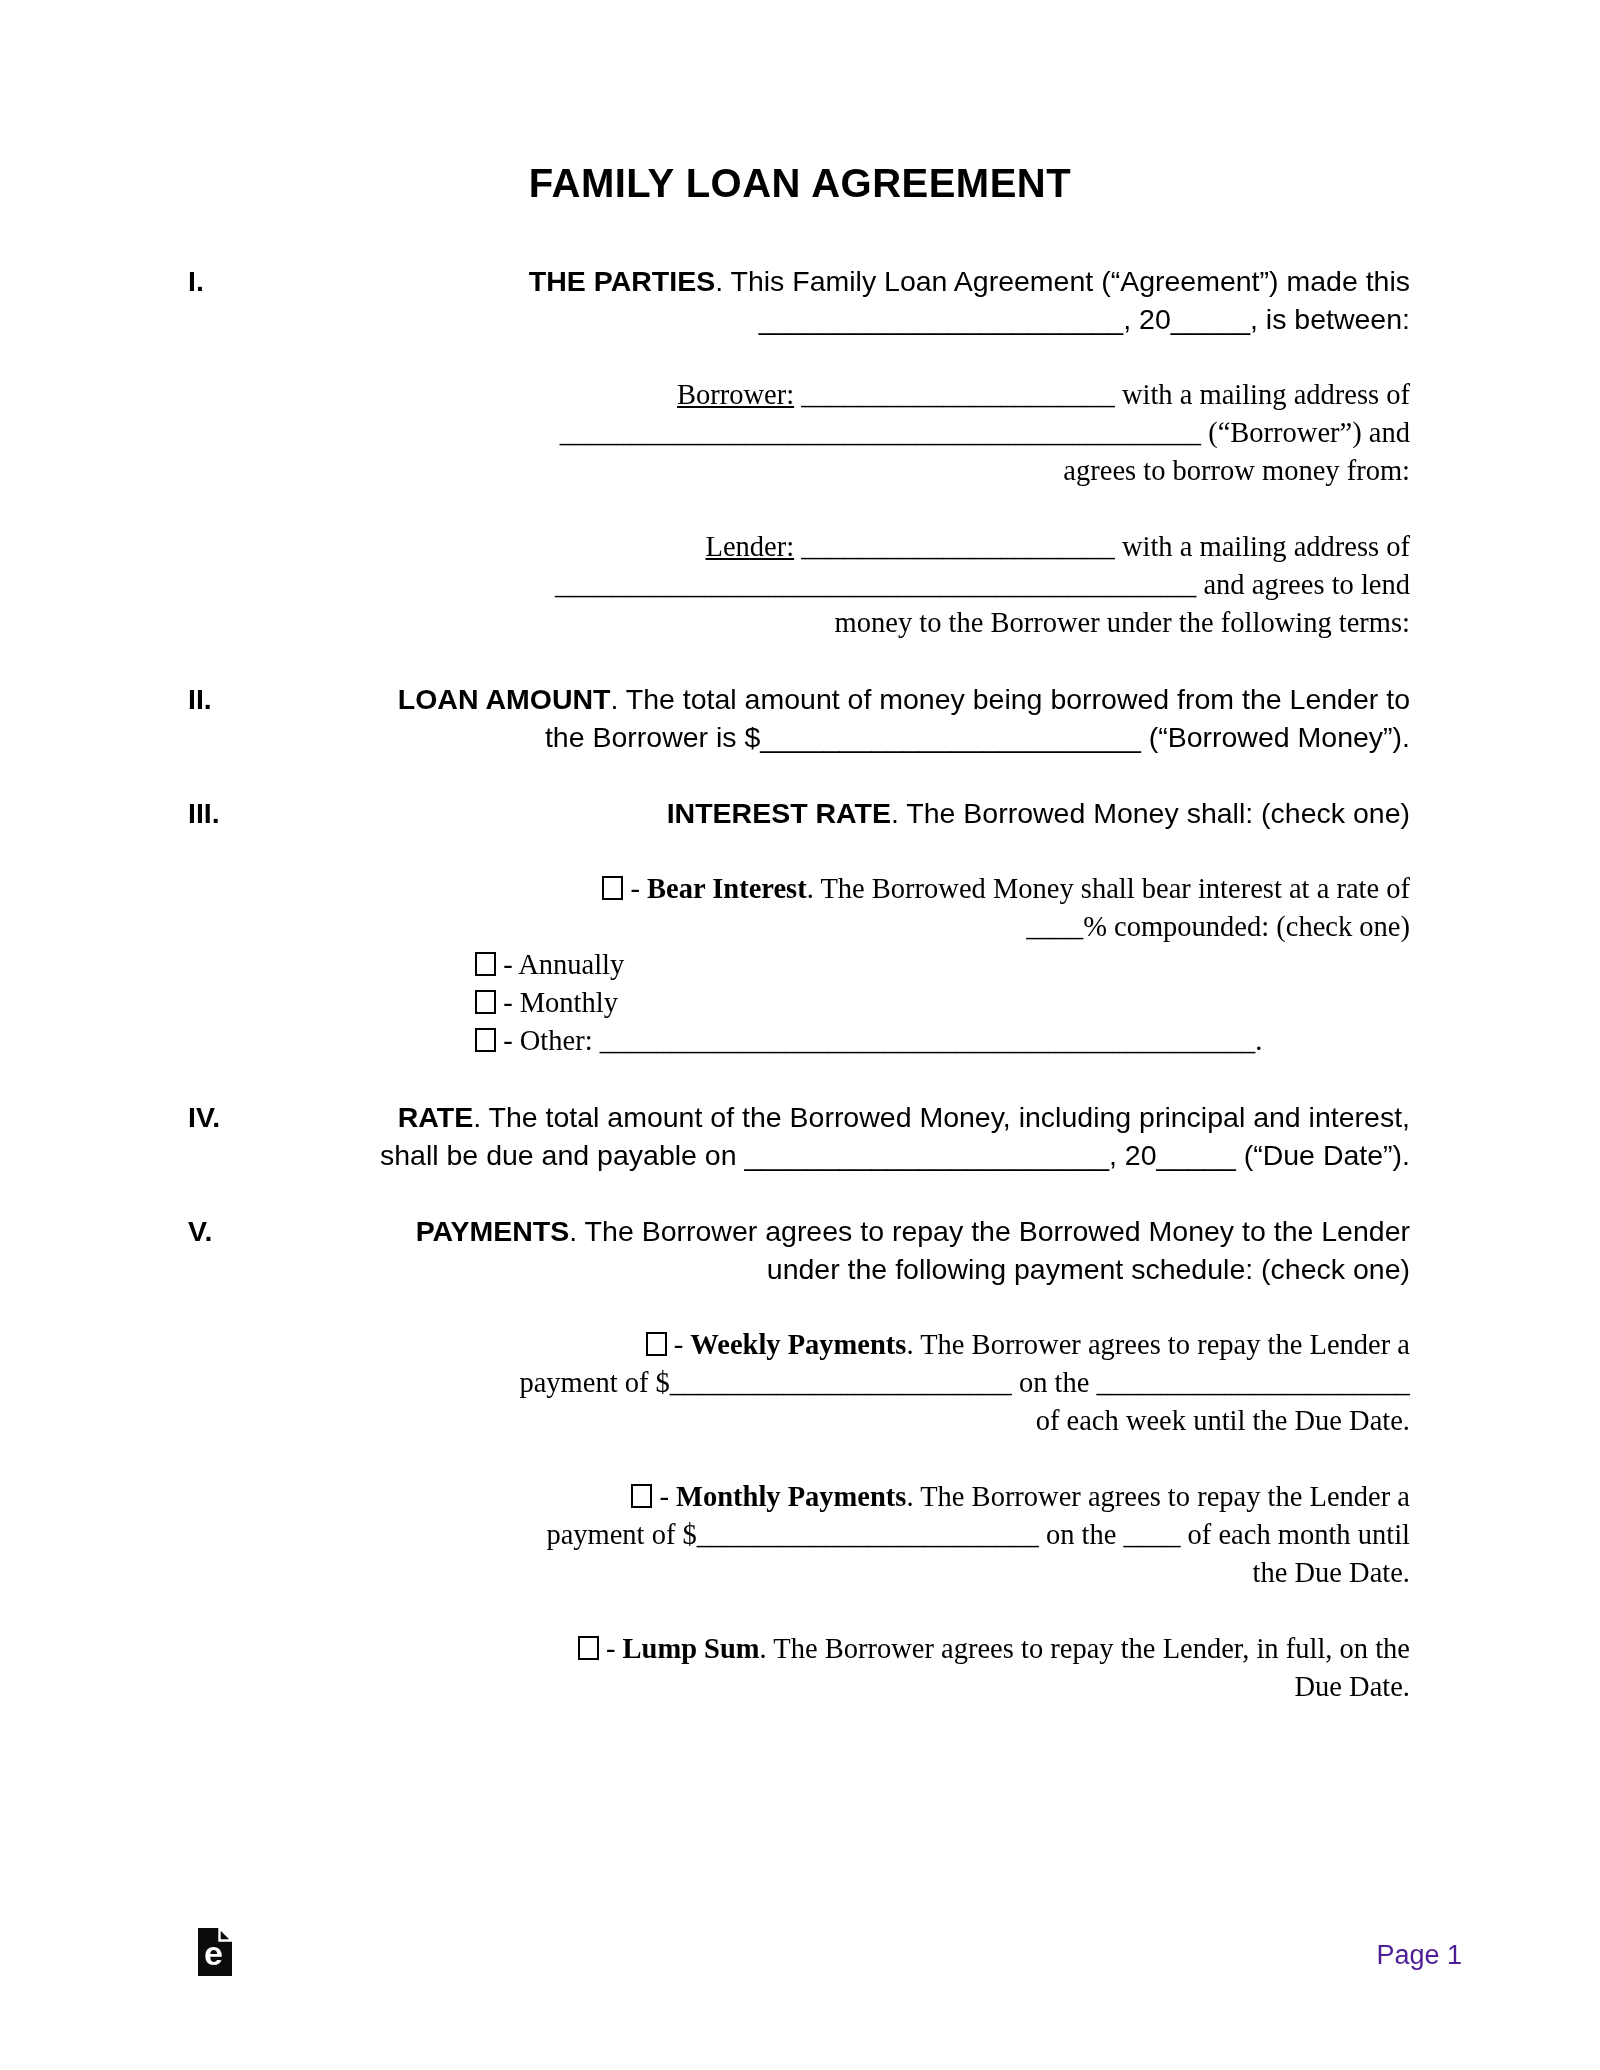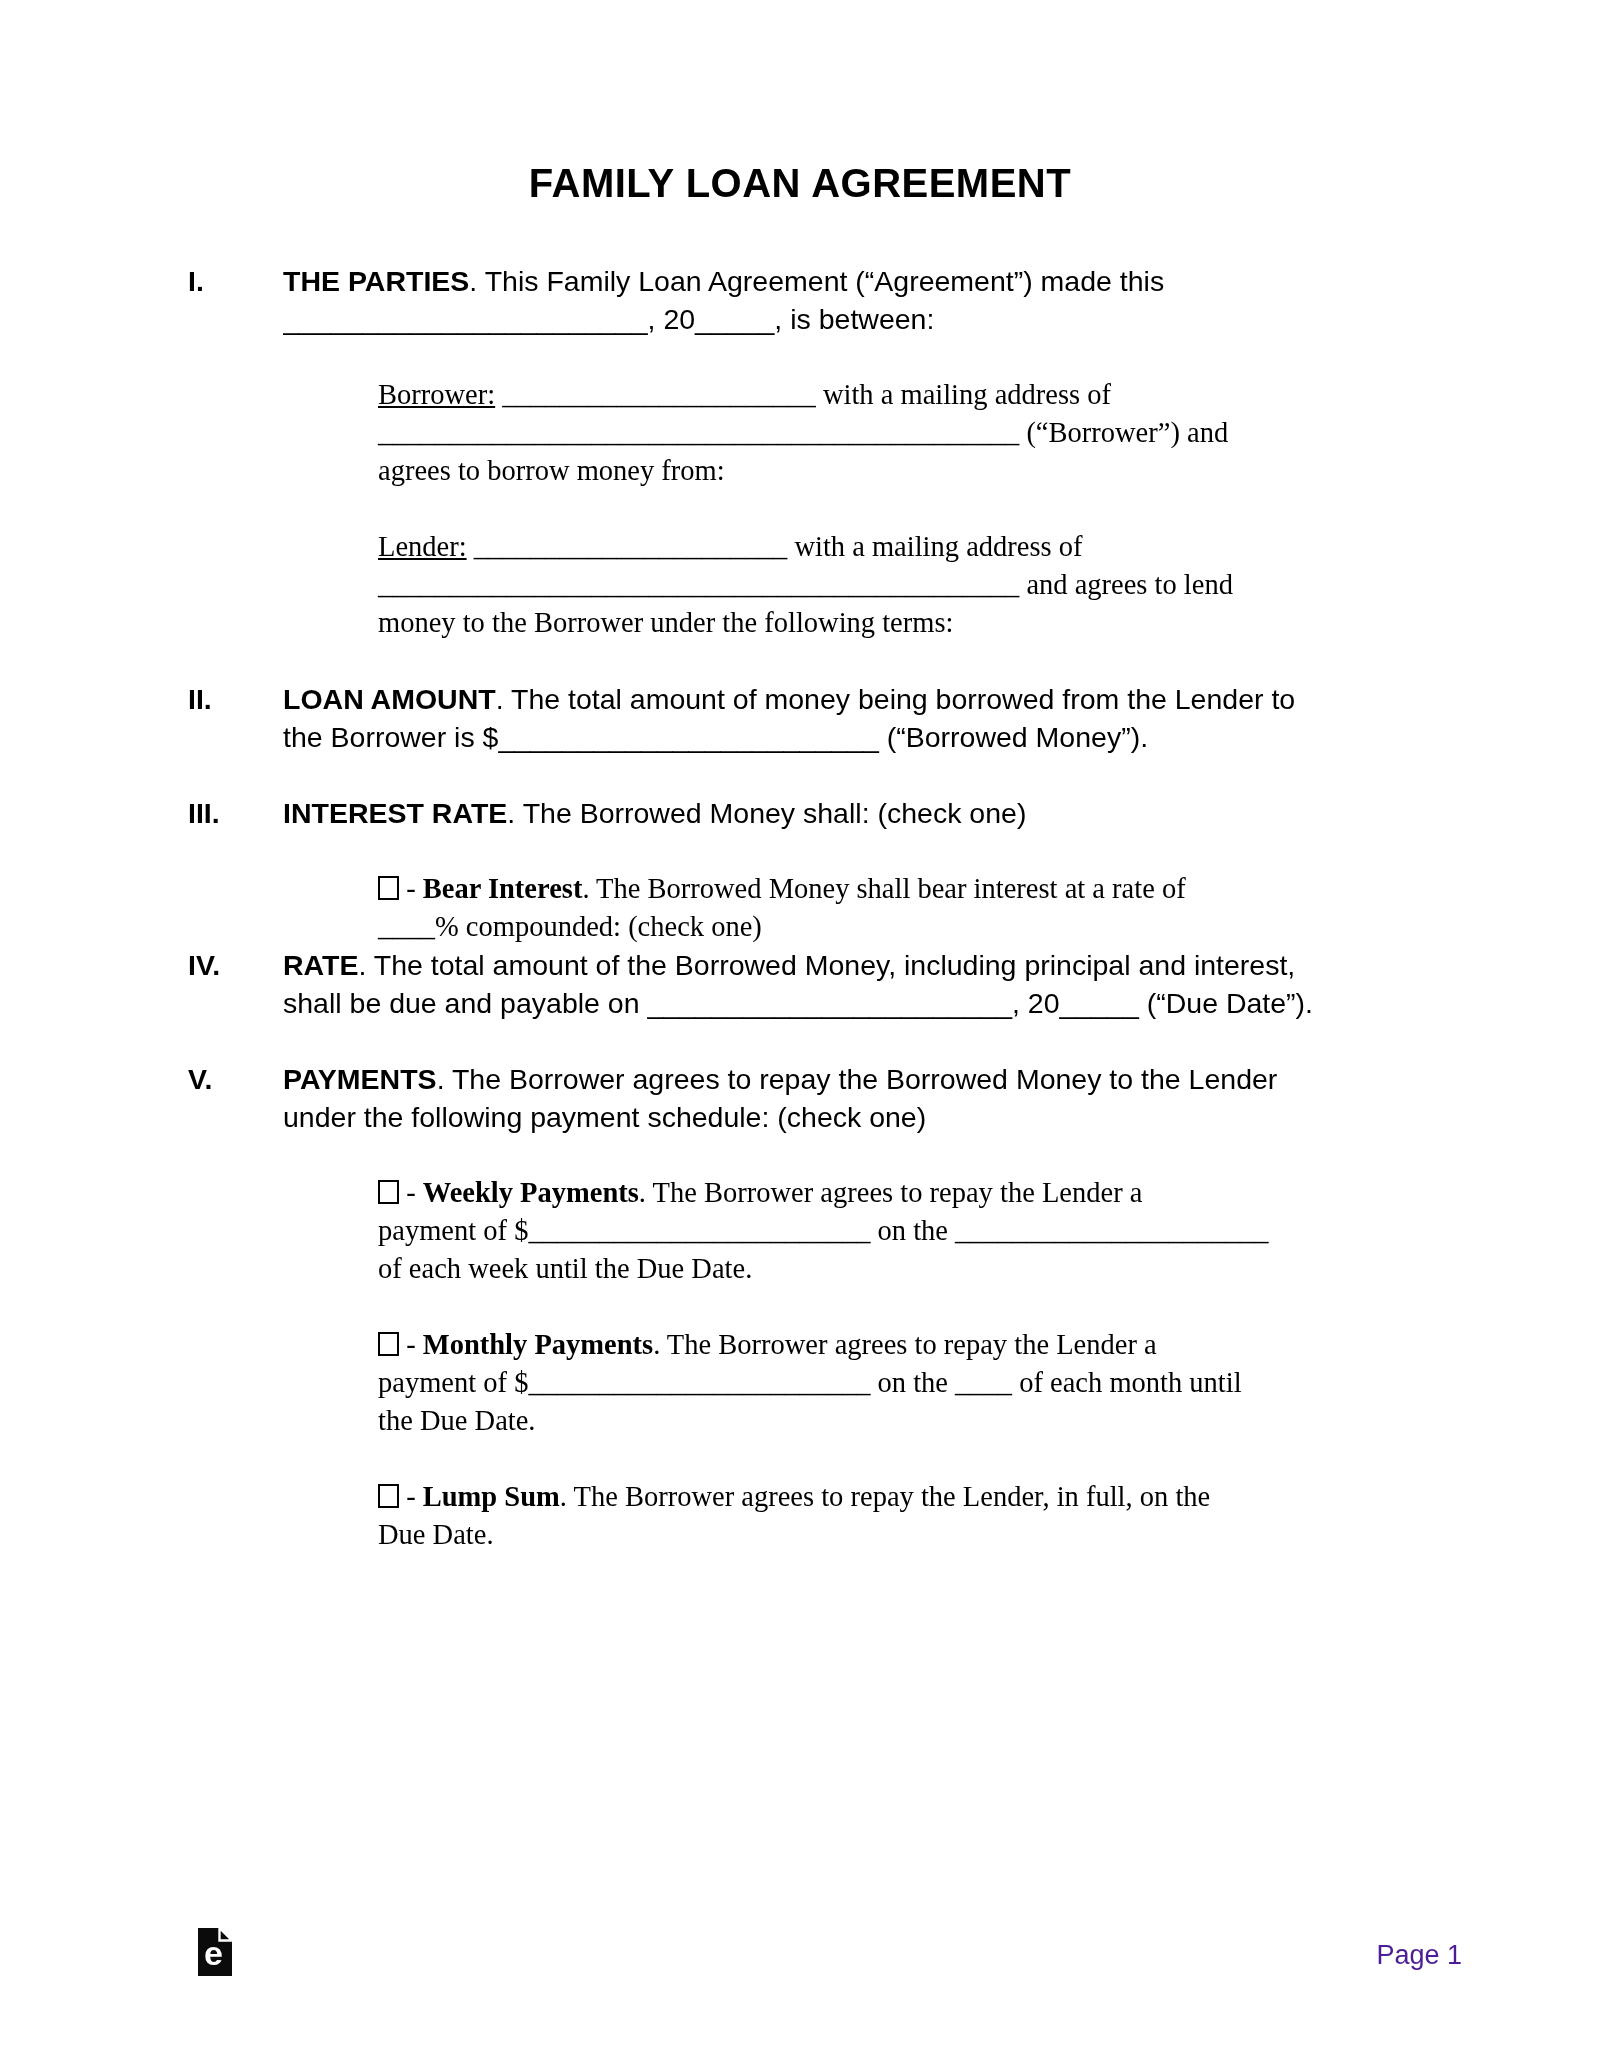--- a/index.html
+++ b/index.html
@@ -22,21 +22,21 @@
     font-size: 40px;
     line-height: 47px;
     font-weight: bold;
     letter-spacing: 0.5px;
   }
   .content { padding: 0 190px 0 188px; }
   .section { display: flex; }
   .numeral { width: 95px; flex-shrink: 0; font-weight: bold; }
   .sec-body { flex: 1; overflow: hidden; }
   .sec-body span, .sec-body b { white-space: pre-wrap; }
-  p.para { margin: 0 0 38px 0; }
+  p.para { margin: 0 0 38px 0; text-align: right; }
   p.para.tight { margin-bottom: 0; }
   p.option { margin: 0; }
   .indent1 { margin-left: 95px; font-family: Liberation Serif, serif; }
   .options { margin-left: 97px; margin-bottom: 38px; }
   .u { text-decoration: underline; }
   .checkbox {
     display: inline-block;
     width: 17px;
     height: 20px;
     border: 2px solid #000;
@@ -86,20 +86,25 @@
       </div>
     </div>
 
     <div class="section">
       <div class="numeral">III.</div>
       <div class="sec-body">
         <p class="para"><b>INTEREST RATE</b><span>. The Borrowed Money shall: (check one)</span></p>
         <div class="indent1">
           <p class="para tight"><span class="checkbox"></span><span> - </span><b>Bear Interest</b><span>. The Borrowed Money shall bear interest at a rate of
 ____% compounded: (check one)</span></p>
+          <div class="options">
+            <p class="option"><span class="checkbox"></span><span> - </span><span>Annually</span></p>
+            <p class="option"><span class="checkbox"></span><span> - </span><span>Monthly</span></p>
+            <p class="option"><span class="checkbox"></span><span> - </span><span>Other: ______________________________________________.</span></p>
+          </div>
         </div>
       </div>
     </div>
 
     <div class="section">
       <div class="numeral">IV.</div>
       <div class="sec-body">
         <p class="para"><b>RATE</b><span>. The total amount of the Borrowed Money, including principal and interest,
 shall be due and payable on _______________________, 20_____ (“Due Date”).</span></p>
       </div>

